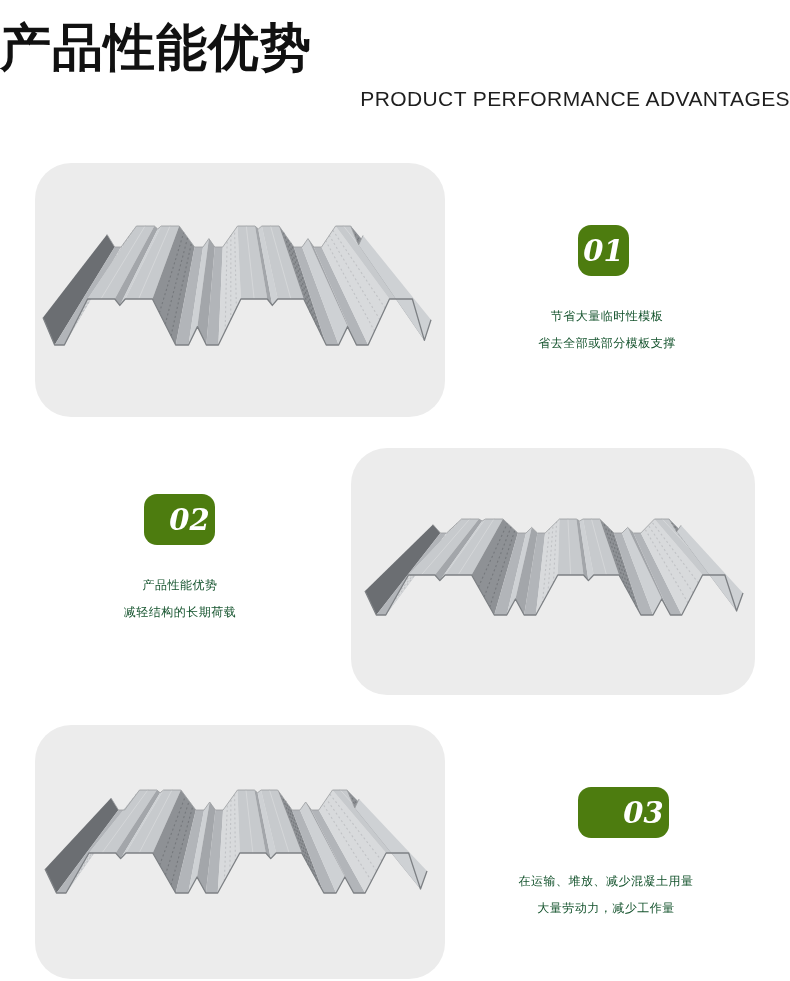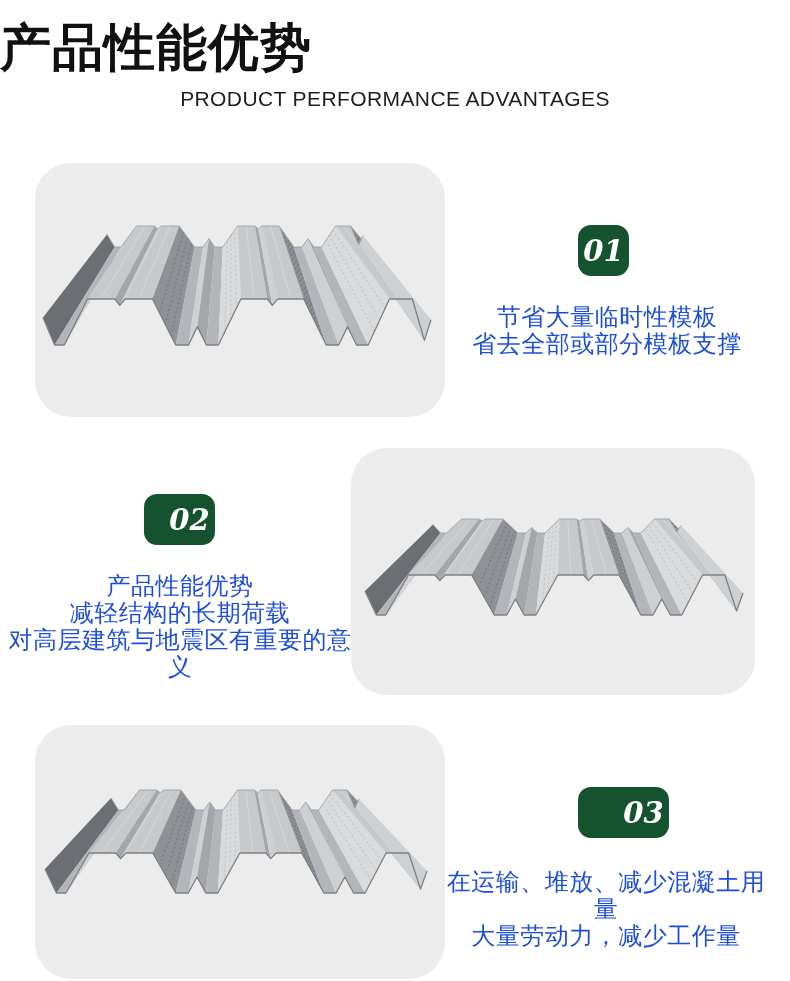--- a/index.html
+++ b/index.html
@@ -7,41 +7,41 @@
     width:790px;height:981px;position:relative;background:#ffffff;
     font-family:"Liberation Sans","DejaVu Sans",sans-serif;overflow:hidden;
   }
   .page-title{
     position:absolute;top:14px;left:0;width:790px;margin:0;
     text-align:left;font-size:51px;font-weight:900;color:#111111;
     letter-spacing:1px;
   }
   .page-subtitle{
     position:absolute;top:87px;left:0;width:790px;
-    text-align:center;font-size:21px;color:#1e1e1e;letter-spacing:0.4px;
+    text-align:right;font-size:21px;color:#1e1e1e;letter-spacing:0.4px;
   }
   .card{
     position:absolute;background:#ececec;border-radius:36px;overflow:hidden;
   }
   .card1{left:35px;top:163px;width:410px;height:254px;}
   .card2{left:351px;top:448px;width:404px;height:247px;}
   .card3{left:35px;top:725px;width:410px;height:254px;}
   svg.deck{position:absolute;left:0;top:0;width:100%;height:100%;display:block;}
   .badge{
-    position:absolute;width:51px;height:51px;background:#14532d;border-radius:13px;
+    position:absolute;width:51px;height:51px;background:#4d7c0f;border-radius:13px;
     color:#ffffff;display:flex;align-items:center;justify-content:center;
     font-family:"DejaVu Serif","Liberation Serif",serif;
     font-style:italic;font-weight:700;font-size:29px;
   }
   .badge1{left:578px;top:225px;}
   .badge2{left:144px;top:494px;padding-left:20px;}
   .badge3{left:578px;top:787px;padding-left:40px;}
   .adv-text{
-    position:absolute;text-align:center;font-size:24px;line-height:27px;
-    color:#1d4ed8;letter-spacing:0.5px;
+    position:absolute;text-align:center;font-size:12px;line-height:27px;
+    color:#14532d;letter-spacing:0.5px;
   }
   .text1{left:447px;top:303px;width:320px;}
   .text2{left:3px;top:572px;width:354px;}
   .text3{left:441px;top:868px;width:330px;}
 </style>
 </head>
 <body>
 
 <div class="page">
 
@@ -109,21 +109,20 @@
       <div>节省大量临时性模板</div>
       <div>省去全部或部分模板支撑</div>
     </div>
   </section>
 
   <section>
     <div class="badge badge2">02</div>
     <div class="adv-text text2">
       <div>产品性能优势</div>
       <div>减轻结构的长期荷载</div>
-      <div>对高层建筑与地震区有重要的意义</div>
     </div>
     <div class="card card2">
       <svg class="deck" viewBox="0 0 404 247">
           <polygon points="14,143 25.34,167 89.44,85 82,76.6" fill="#6b6e72"></polygon>
           <polygon points="25.34,167 34.79,167 95.64,85 89.44,85" fill="#b2b5b9"></polygon>
           <polygon points="34.79,167 57.47,127 110.52,71 95.64,85" fill="#d8dadc"></polygon>
           <line x1="41.594" y1="155" x2="100.104" y2="80.8" stroke="#c0c2c5" stroke-width="1.1" stroke-dasharray="2 2.6"></line>
           <line x1="47.263999999999996" y1="145" x2="103.824" y2="77.3" stroke="#c0c2c5" stroke-width="1.1" stroke-dasharray="2 2.6"></line>
           <line x1="52.934" y1="135" x2="107.544" y2="73.8" stroke="#c0c2c5" stroke-width="1.1" stroke-dasharray="2 2.6"></line>
           <polygon points="57.47,127 83.92999999999999,127 127.88,71 110.52,71" fill="#c7cacd"></polygon>

